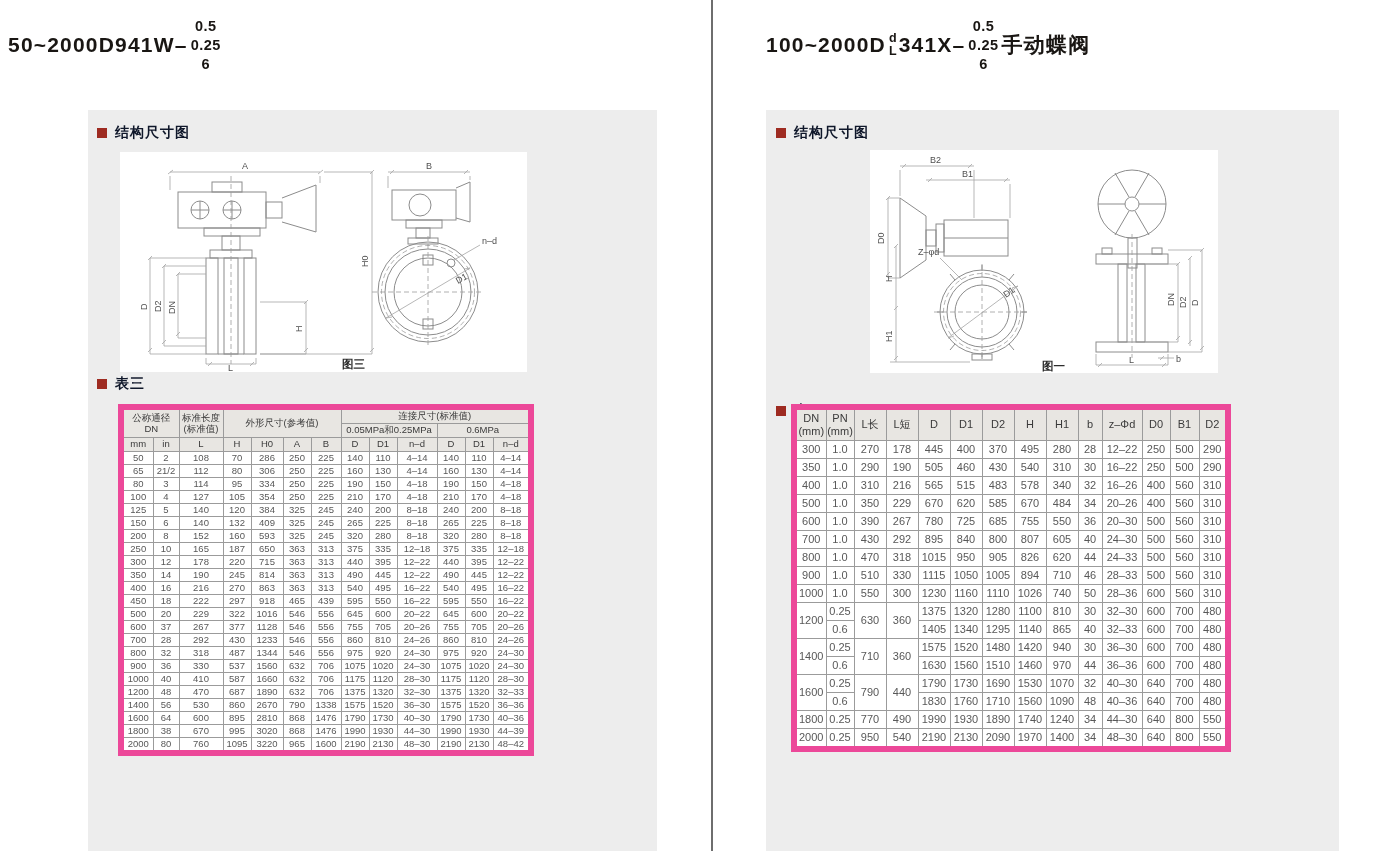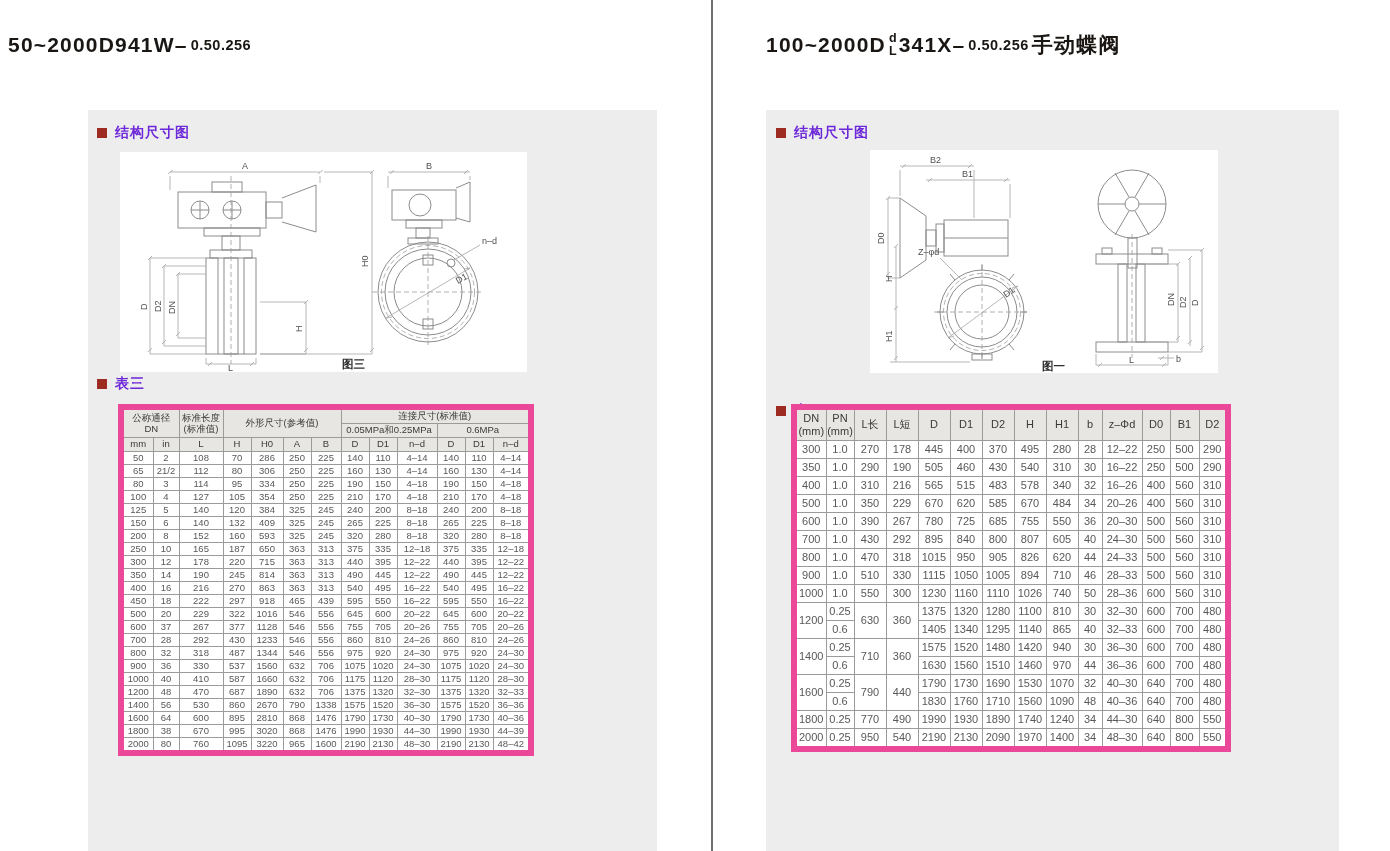--- a/index.html
+++ b/index.html
@@ -8,27 +8,27 @@
   .divider{position:absolute;left:711px;top:0;width:2px;height:851px;background:#6e6e6e;}
   .panel{position:absolute;top:110px;height:741px;background:#ededed;}
   .panel-left{left:88px;width:569px;}
   .panel-right{left:766px;width:573px;}
 
   .title{position:absolute;top:14px;height:62px;display:flex;align-items:center;
          font-weight:bold;color:#191613;white-space:nowrap;}
   .title-left{left:8px;}
   .title-right{left:766px;}
   .title .big{font-size:21px;letter-spacing:1.2px;}
-  .title .stack{display:flex;flex-direction:row;align-items:center;
+  .title .stack{display:flex;flex-direction:column;align-items:center;
                 font-size:14.5px;line-height:19px;letter-spacing:.5px;margin:16px 3px;}
   .title .stack-small{display:flex;flex-direction:column;align-items:center;
                 font-size:12.5px;line-height:13px;margin:0 2px 0 3px;}
 
   .sec-header{position:absolute;display:flex;align-items:center;gap:8px;
-              font-weight:bold;font-size:14px;color:#6d28d9;letter-spacing:1px;}
+              font-weight:bold;font-size:14px;color:#0f172a;letter-spacing:1px;}
   .sec-header .sq{width:10px;height:10px;background:#9e2b21;flex:none;}
 
   .diagram-box{position:absolute;background:#ffffff;}
   .diagram-box svg{display:block;}
   .dline{stroke:#8c8c8c;stroke-width:1;fill:none;}
   .dthin{stroke:#a5a5a5;stroke-width:.8;fill:none;}
   .ddash{stroke:#9d9d9d;stroke-width:.8;fill:none;stroke-dasharray:5 3;}
   .dlabel{font-size:9px;fill:#4f4f4f;font-family:"Liberation Sans",sans-serif;}
   .dcaption{font-size:11.5px;fill:#2c2c2c;font-weight:bold;font-family:"Liberation Sans",sans-serif;}
 

